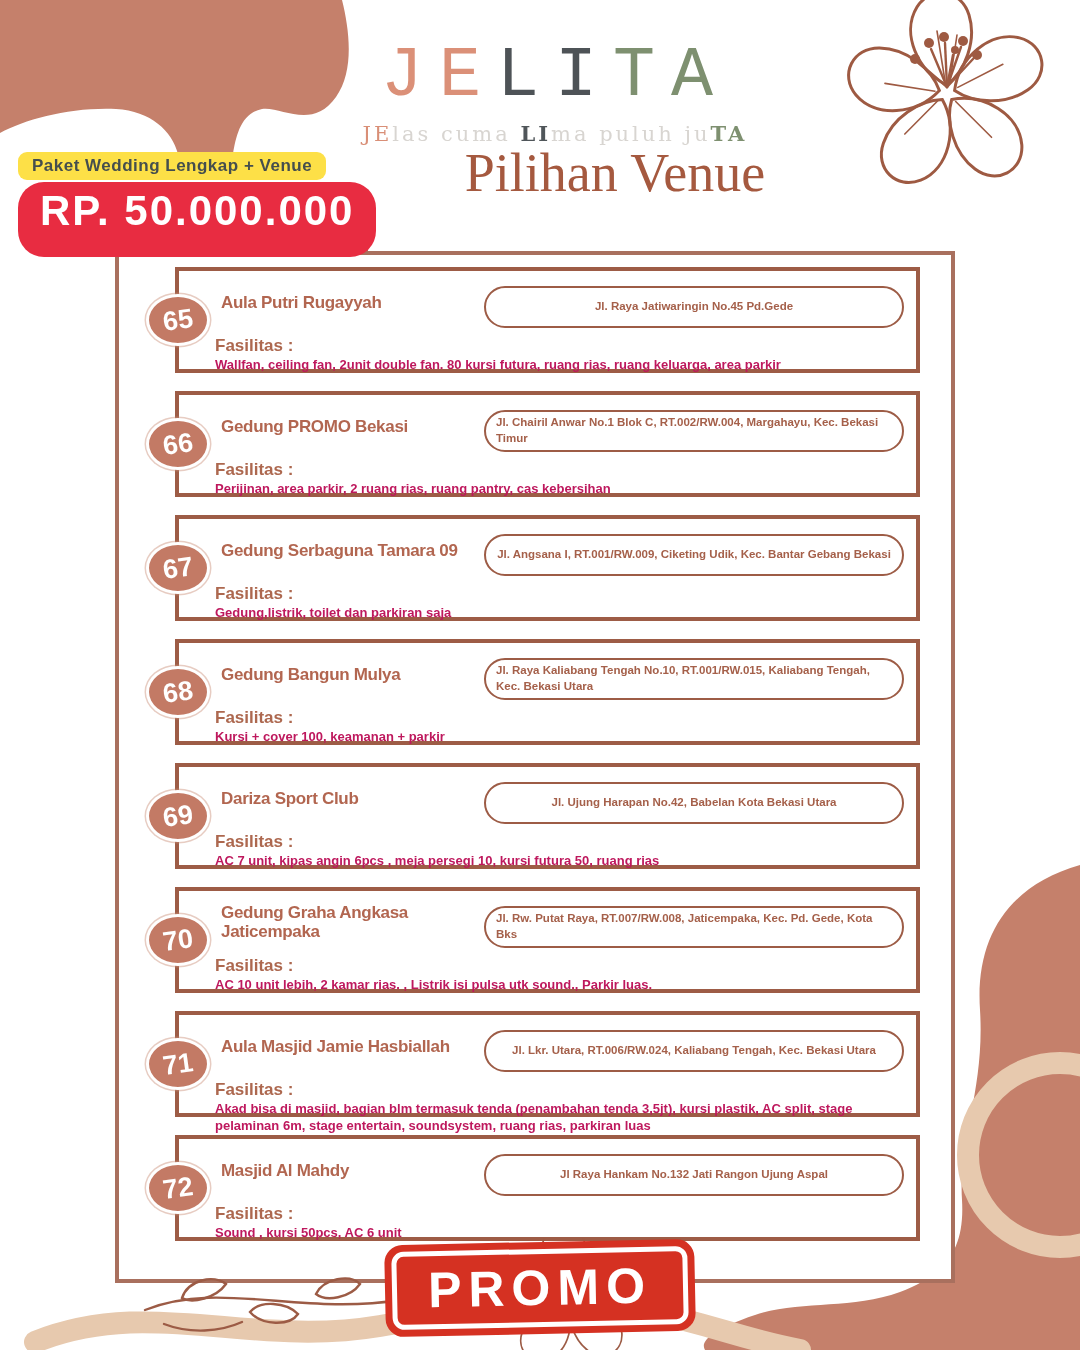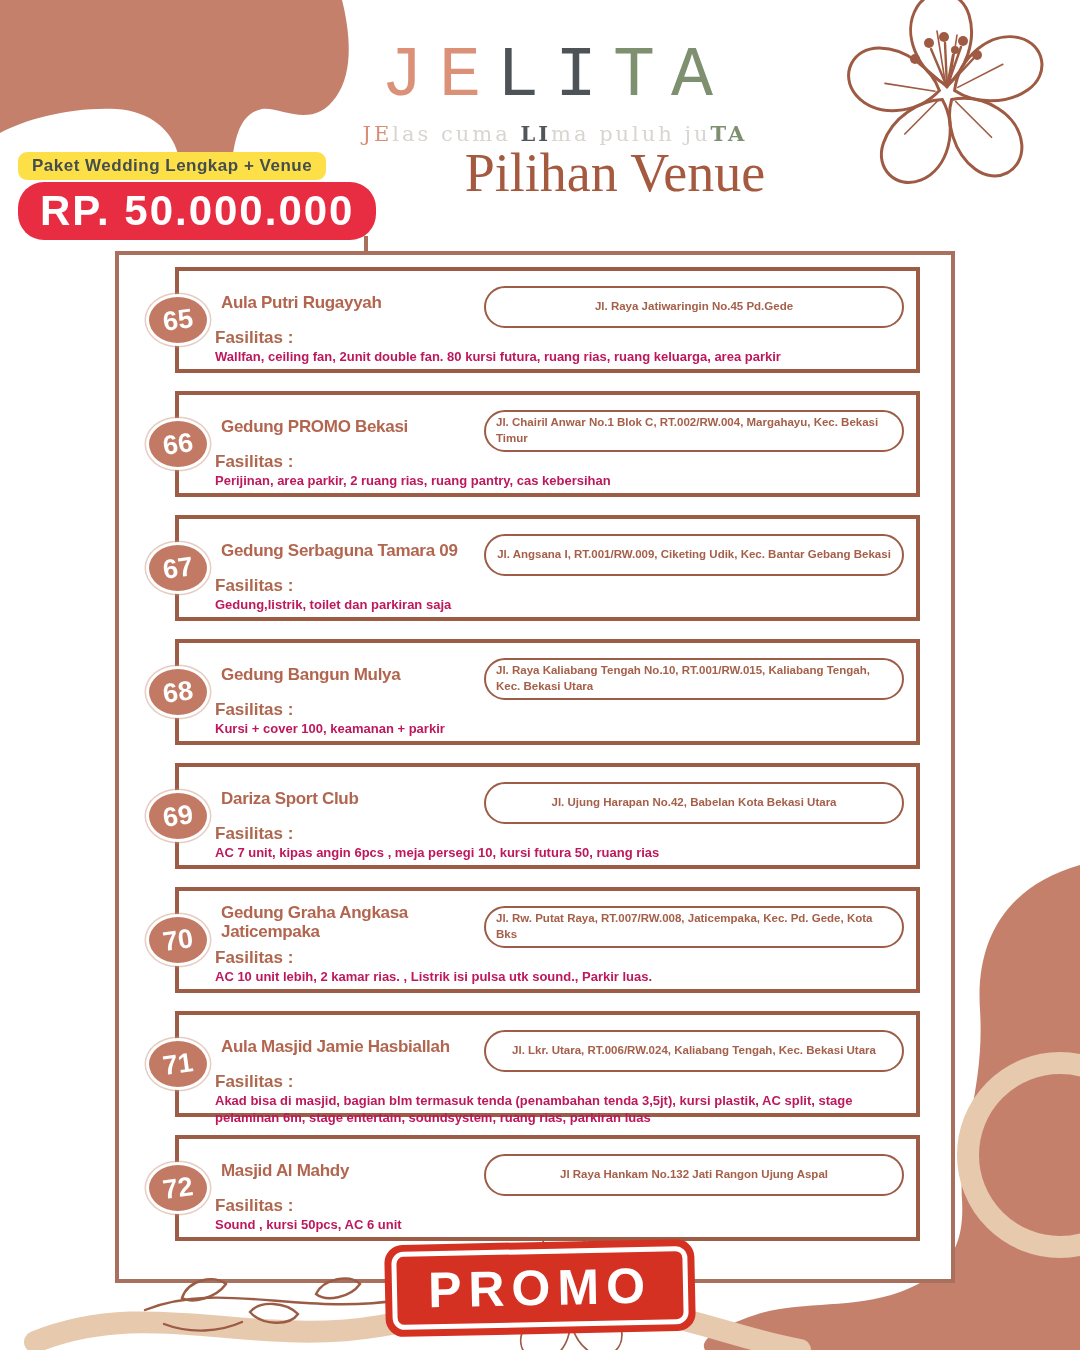--- a/index.html
+++ b/index.html
@@ -36,21 +36,21 @@
   .pkg-label{
     position:absolute;left:18px;top:152px;z-index:3;
     background:#fde047;color:#454e4e;border-radius:9px;
     font-size:17px;font-weight:bold;letter-spacing:.5px;
     padding:4px 14px;
   }
   .price-badge{
     position:absolute;left:18px;top:182px;z-index:3;
     background:#e82c41;color:#ffffff;border-radius:26px;
     font-size:42px;font-weight:bold;letter-spacing:2px;
-    height:58px;line-height:58px;padding:0 22px;
+    height:75px;line-height:58px;padding:0 22px;
   }
   .connector{
     position:absolute;left:364px;top:236px;width:4px;height:22px;
     background:#a9705e;z-index:1;
   }
 
   
   .panel{
     position:absolute;left:115px;top:251px;width:840px;height:1032px;
     box-sizing:border-box;border:4px solid #a9705e;background:#ffffff;z-index:1;
@@ -68,21 +68,21 @@
     padding:0 6px;line-height:1.1;
   }
   .venue-pill{
     flex:0 0 420px;box-sizing:border-box;min-height:42px;
     border:2px solid #9d5c46;border-radius:21px;
     display:flex;align-items:center;justify-content:center;
     font-size:11.5px;font-weight:bold;color:#a5604a;line-height:1.35;
     padding:3px 10px;background:#ffffff;margin-top:8px;
   }
   .fas-label{
-    margin-top:0;font-size:17px;font-weight:bold;color:#ad684f;
+    margin-top:8px;font-size:17px;font-weight:bold;color:#ad684f;
   }
   .fac-text{
     margin-top:1px;font-size:13px;font-weight:bold;color:#be185d;line-height:1.3;
     padding-right:6px;
   }
   .card-number{
     position:absolute;left:-33px;top:50%;transform:translateY(-50%);
     width:58px;height:46px;border-radius:50%;
     background:#c37a65;border:3px solid #ffffff;
     box-shadow:0 0 0 1.5px rgba(201,141,120,.45);

